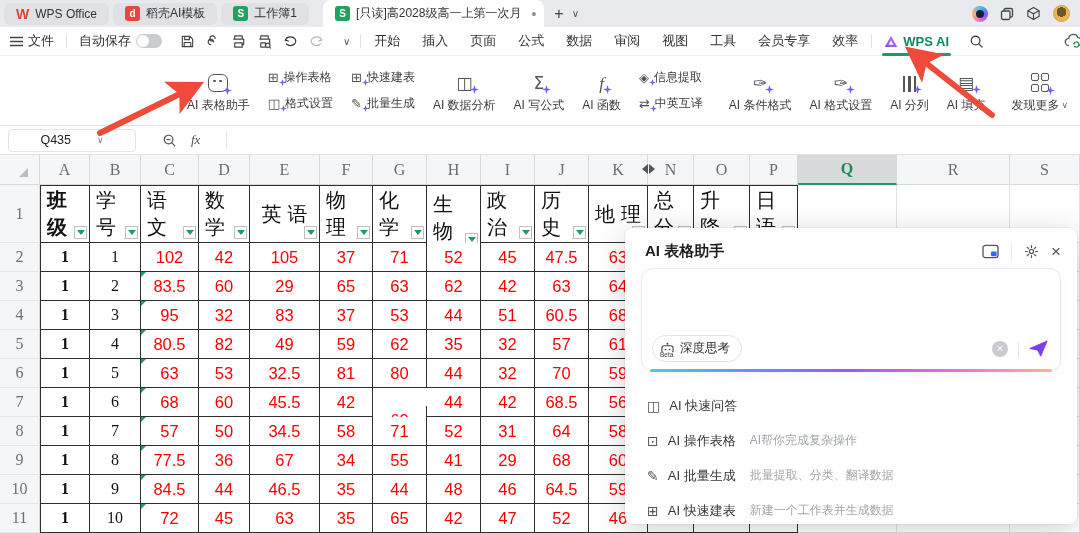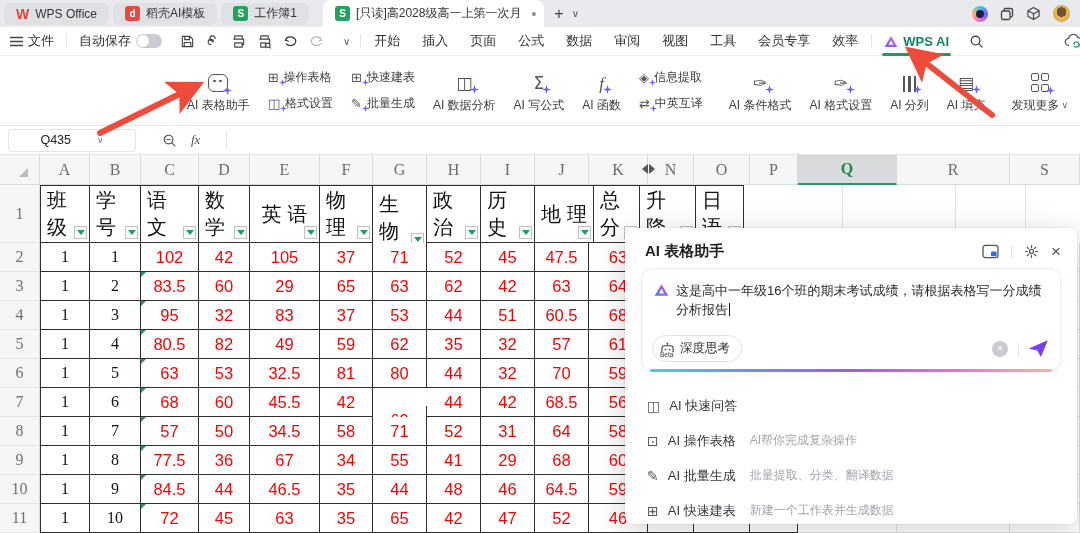--- a/index.html
+++ b/index.html
@@ -65,21 +65,21 @@
   .colh { height:30px; background:#f5f6f7; border-right:1px solid #d9dadb; border-bottom:1px solid #d9dadb; display:flex; align-items:center; justify-content:center; font-family:"Liberation Serif","DejaVu Serif",serif; font-size:16px; color:#6c6c6c; position:relative; }
   .colh.sel { background:#d8dadc; color:#1c8a58; font-weight:bold; border-bottom:2px solid #1f9d66; }
   .hidden-mark { position:absolute; right:-8px; top:9px; display:flex; gap:1px; z-index:5; }
   .hidden-mark i { display:block; width:0; height:0; border-top:5px solid transparent; border-bottom:5px solid transparent; }
   .hidden-mark .l { border-right:6px solid #555; }
   .hidden-mark .r { border-left:6px solid #555; }
 
   .grid-row { display:flex; }
   .rownum { width:40px; background:#f5f6f7; border-right:1px solid #d9dadb; border-bottom:1px solid #e4e5e6; display:flex; align-items:center; justify-content:center; font-family:"Liberation Serif","DejaVu Serif",serif; font-size:16px; color:#707070; }
   .cell { border-right:1px solid #2f2f2f; border-bottom:1px solid #2f2f2f; display:flex; align-items:center; justify-content:center; background:#fff; position:relative; }
-  .cell.first { border-left:1px solid #2f2f2f; }
+  .cell.first { border-left:1px solid #2f2f2f;font-weight:bold; }
   .cell.light { border-right:1px solid #e3e3e3; border-bottom:1px solid #e3e3e3; }
   .hrow .cell { border-top:1px solid #2f2f2f; }
   .hrow .cell.light { border-top:none; }
   .hcell-text { font-family:"Liberation Serif","DejaVu Serif",serif; font-size:20px; color:#111; letter-spacing:6px; margin-left:6px; }
   .filterbtn { position:absolute; right:2px; bottom:3px; width:13px; height:13px; background:#fff; border:1px solid #c0c0c0; display:flex; align-items:center; justify-content:center; }
   .filterbtn::after { content:""; border-left:4px solid transparent; border-right:4px solid transparent; border-top:5px solid #1f9d5c; display:block; }
   .v-num { font-family:"Liberation Serif","DejaVu Serif",serif; font-size:16px; color:#111; }
   .v-score { font-size:16.5px; color:#fe0000; }
   .cell.gmark::before { content:""; position:absolute; left:0; top:0; border-right:5px solid transparent; border-top:5px solid #1f9d5c; }
 
@@ -442,20 +442,24 @@
             <span class="filterbtn"></span>
           </div>
           <div class="cell" style="width: 70px; height: 58px;">
             <span class="hcell-text">英语</span>
             <span class="filterbtn"></span>
           </div>
           <div class="cell" style="width: 53px; height: 58px;">
             <span class="hcell-text">物理</span>
             <span class="filterbtn"></span>
           </div>
+          <div class="cell" style="width: 54px; height: 58px;">
+            <span class="hcell-text">化学</span>
+            <span class="filterbtn"></span>
+          </div>
           <div class="cell" style="width: 54px; height: 65px;">
             <span class="hcell-text">生物</span>
             <span class="filterbtn"></span>
           </div>
           <div class="cell" style="width: 54px; height: 58px;">
             <span class="hcell-text">政治</span>
             <span class="filterbtn"></span>
           </div>
           <div class="cell" style="width: 54px; height: 58px;">
             <span class="hcell-text">历史</span>
@@ -917,34 +921,20 @@
             <circle cx="8" cy="8" r="2.2" fill="none" stroke="#555" stroke-width="1.3"></circle>
             <g stroke="#555" stroke-width="1.3" stroke-linecap="round">
               <path d="M8 1.6v2M8 12.4v2M1.6 8h2M12.4 8h2M3.5 3.5l1.4 1.4M11.1 11.1l1.4 1.4M12.5 3.5l-1.4 1.4M4.9 11.1l-1.4 1.4"></path>
             </g>
           </svg>
         <span class="p-close">×</span>
       </div>
     </div>
 
     <div class="ai-input">
-      <div class="prompt-row">
-        <svg width="15" height="14" viewBox="0 0 16 14" style="flex:none;margin-top:1px;">
-            <defs>
-              <linearGradient id="lg2" x1="0" y1="1" x2="1" y2="0">
-                <stop offset="0" stop-color="#2e7cf6"></stop>
-                <stop offset=".55" stop-color="#9a5cf6"></stop>
-                <stop offset="1" stop-color="#f0609a"></stop>
-              </linearGradient>
-            </defs>
-            <path d="M8 .8 L15.2 13.2 H.8 Z" fill="url(#lg2)"></path>
-            <path d="M8 5.6 L10.8 10.6 H5.2 Z" fill="#fff"></path>
-          </svg>
-        <span class="prompt-text"><span>这是高中一年级16个班的期末考试成绩，请根据表格写一分成绩分析报告</span><span class="caret"></span></span>
-      </div>
       <div class="input-ctrl">
         <div class="deep-pill">
           <span style="position:relative;display:inline-flex;">
             <svg width="15" height="14" viewBox="0 0 16 15">
                 <rect x="2" y="4" width="12" height="8" rx="2.5" fill="none" stroke="#444" stroke-width="1.2"></rect>
                 <circle cx="8" cy="1.8" r="1" fill="#444"></circle>
                 <path d="M8 2.8v1.2" stroke="#444" stroke-width="1.1"></path>
                 <circle cx="5.8" cy="8" r=".9" fill="#444"></circle>
                 <circle cx="10.2" cy="8" r=".9" fill="#444"></circle>
               </svg>

